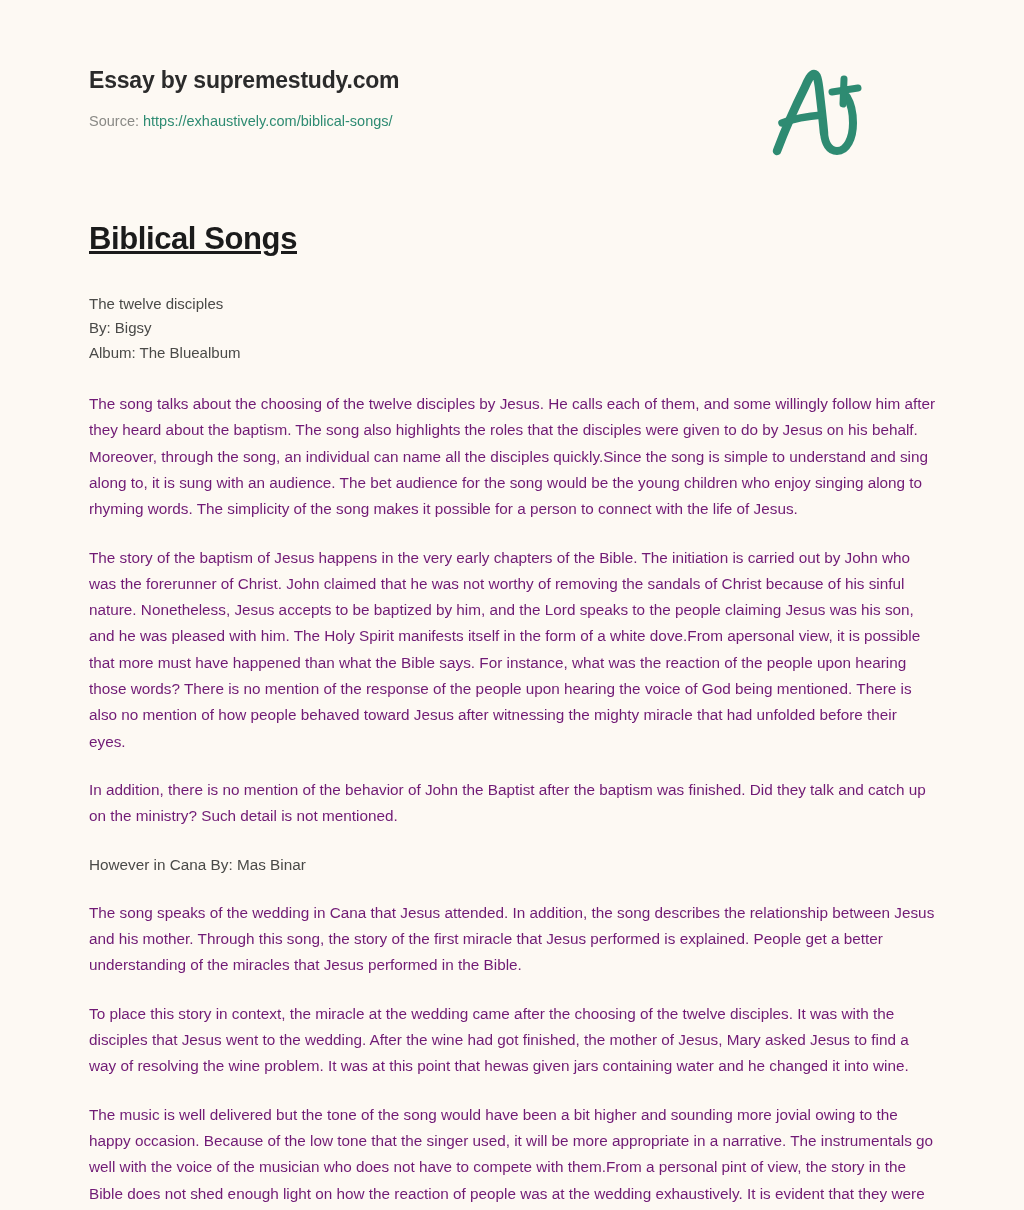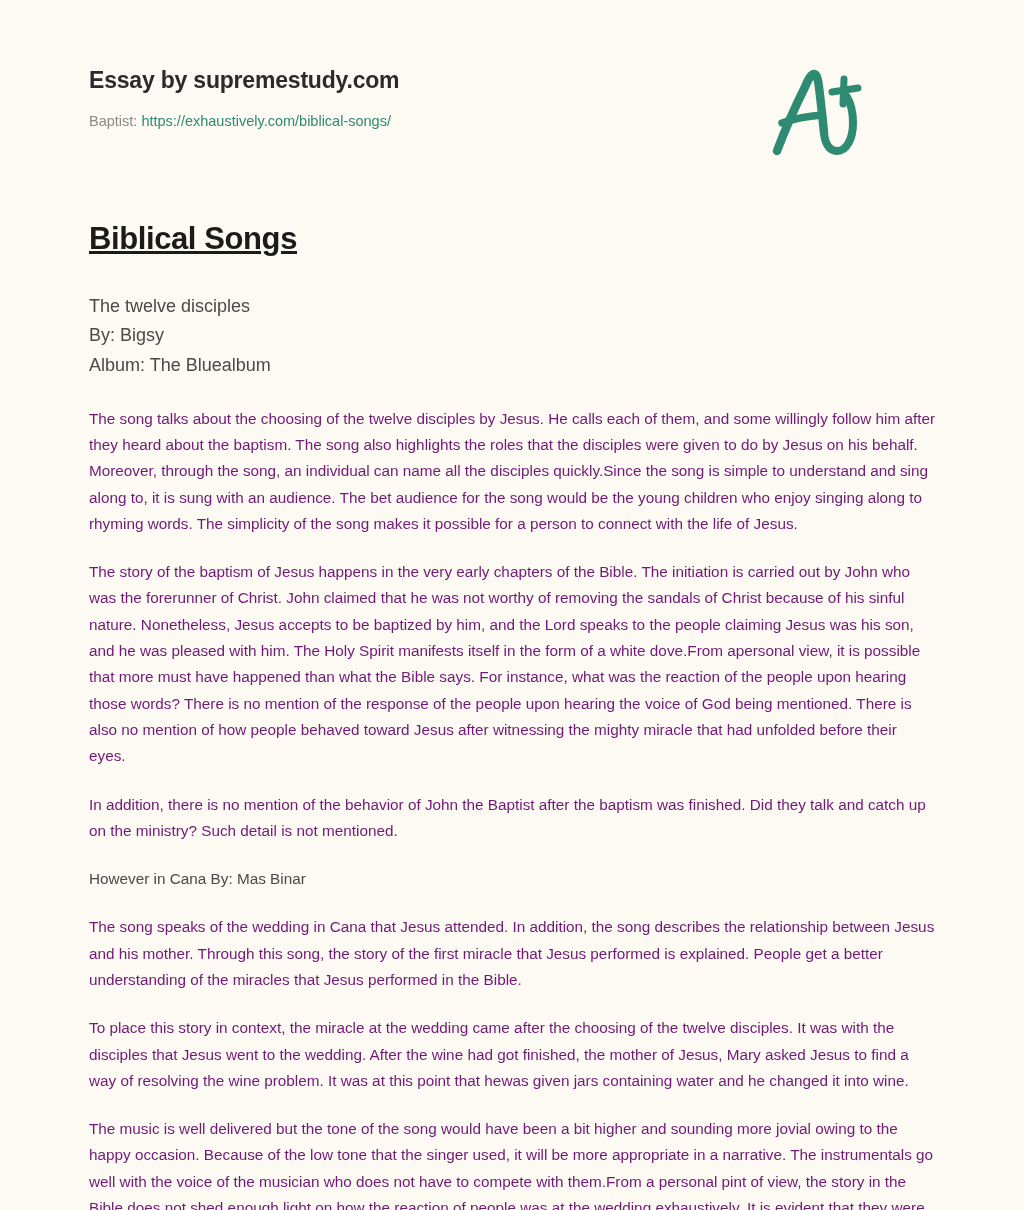--- a/index.html
+++ b/index.html
@@ -64,21 +64,21 @@
     font-weight: bold;
     color: #1b1b1b;
     letter-spacing: -0.4px;
     margin: 0;
     line-height: 1.25;
     text-decoration: underline;
   }
 
   .meta-block {
     margin-top: 33px;
-    font-size: 18px;
+    font-size: 15px;
     color: #4a4a48;
     line-height: 1.62;
   }
   .meta-block div { white-space: pre; }
 
   .body-copy {
     margin-top: 26px;
   }
   .body-copy p {
     font-size: 15.3px;
@@ -93,21 +93,21 @@
   }
   .body-copy p:last-child { margin-bottom: 0; }
 </style>
 </head>
 <body>
 
 <div class="page">
 
   <div class="header">
     <div class="brand-line">Essay by supremestudy.com</div>
-    <div class="source-line"><span>Baptist: </span><a class="src-url" href="#">https://exhaustively.com/biblical-songs/</a></div>
+    <div class="source-line"><span>Source: </span><a class="src-url" href="#">https://exhaustively.com/biblical-songs/</a></div>
 
     <div class="logo">
       <svg viewBox="0 0 105 105" width="105" height="105" aria-hidden="true">
         <g fill="none" stroke="#2e8b72" stroke-linecap="round" stroke-linejoin="round">
           <path d="M14 92 C20 76 32 48 42 28 C45 21 48 15 51 15 C54 15 55 21 56 28 C58 45 60 62 61 74" stroke-width="8.5"></path>
           <path d="M19 64 C30 60 46 57 59 56" stroke-width="7.5"></path>
           <path d="M61 74 C62 84 66 92 74 92 C84 92 90 79 90 64 C90 52 87 43 84 38" stroke-width="8"></path>
           <path d="M69 33 L95 29" stroke-width="7"></path>
           <path d="M81 20 L80 45" stroke-width="7"></path>
         </g>

